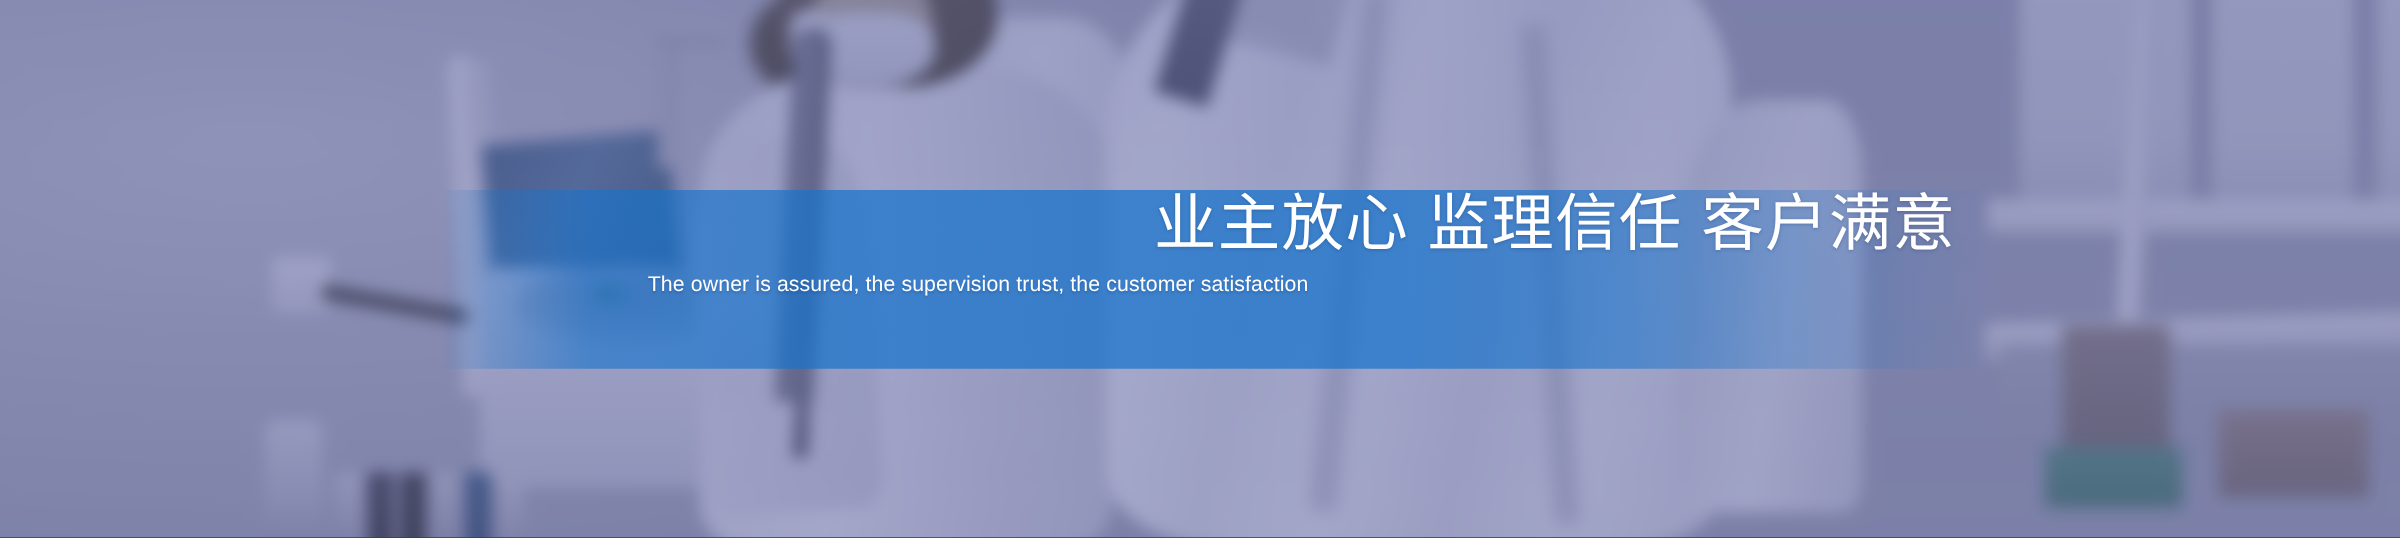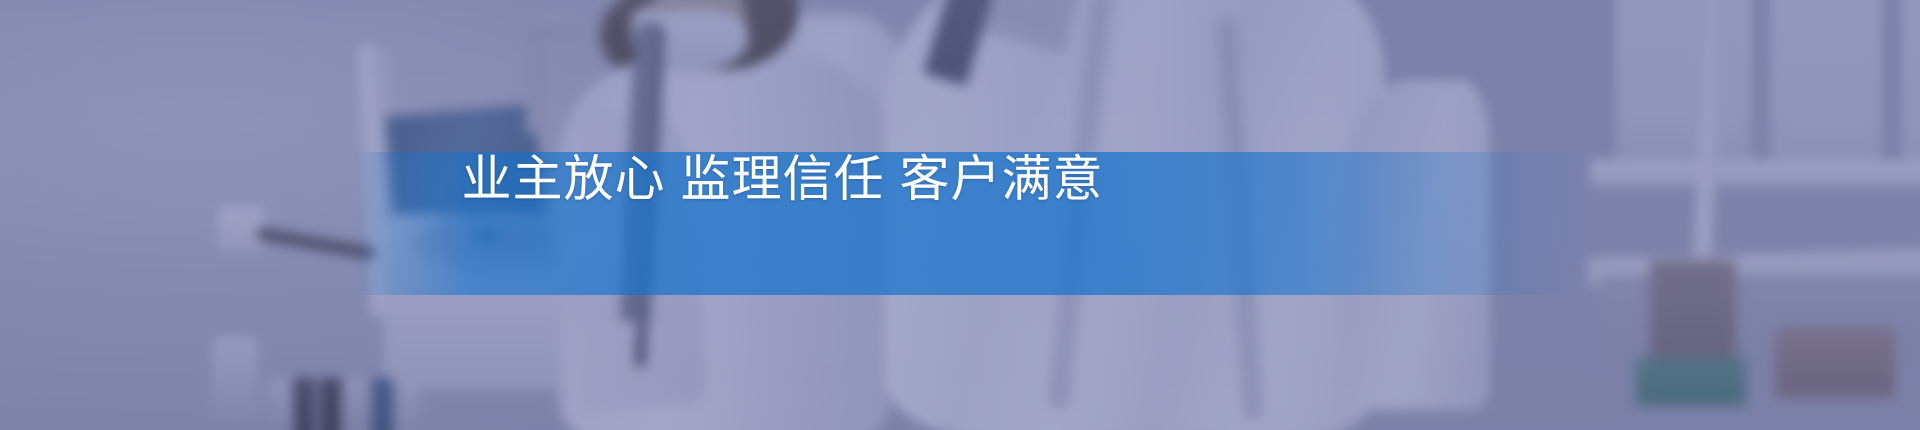--- a/index.html
+++ b/index.html
@@ -361,20 +361,21 @@
 
   .headline {
     margin: 0;
     color: #ffffff;
     font-size: 50px;
     line-height: 62px;
     font-weight: 400;
     letter-spacing: 1px;
     white-space: nowrap;
     text-shadow: 0 1px 3px rgba(20, 50, 100, 0.30);
+    text-align: right;
   }
 
   .subhead {
     margin: 6px 0 0 0;
     color: #ffffff;
     font-size: 17px;
     line-height: 24px;
     font-weight: 400;
     letter-spacing: 0.1px;
     white-space: nowrap;
@@ -443,15 +444,16 @@
     <div class="tie"></div>
 
     <div class="grade"></div>
     <div class="grade2"></div>
   </div>
 
   <div class="band"></div>
 
   <div class="text-block">
     <p class="headline">业主放心 监理信任 客户满意</p>
+    <p class="subhead">The owner is assured, the supervision trust, the customer satisfaction</p>
   </div>
 
 </div>
 
 </body></html>

